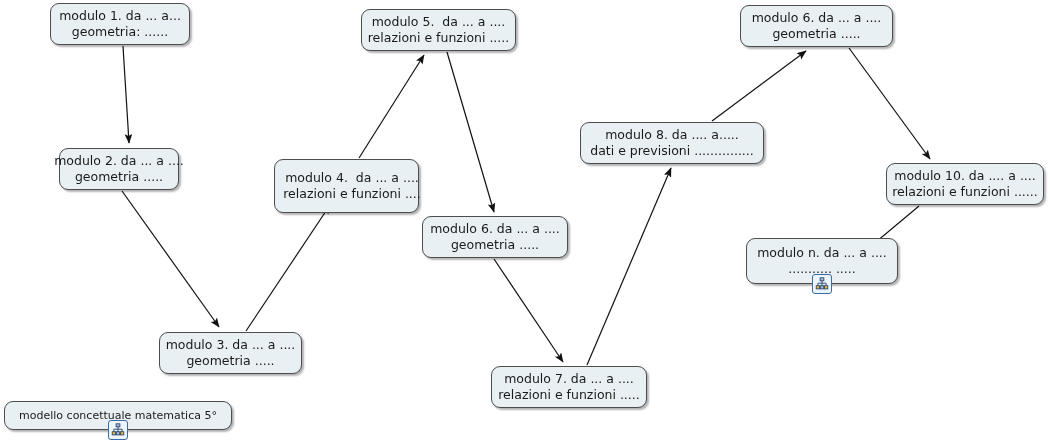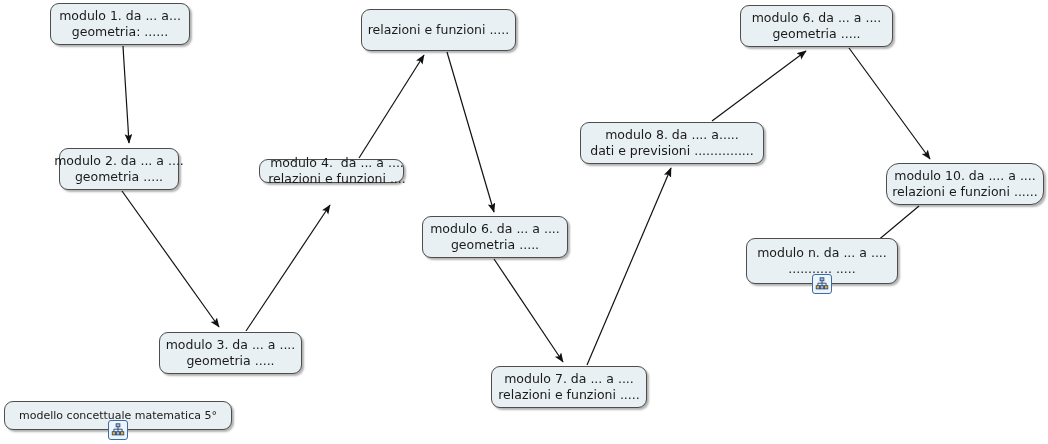--- a/index.html
+++ b/index.html
@@ -91,27 +91,27 @@
         <path d="M 712,121 L 806,51" marker-end="url(#arrowhead)"></path>
         <path d="M 849,48 L 930,159" marker-end="url(#arrowhead)"></path>
         <path d="M 919,206 L 827,283" marker-end="url(#arrowhead)"></path>
       </g>
   </svg>
 
   <div id="node-layer">
       <div class="node" style="left: 50px; top: 3px; width: 140px; height: 42px;"><span class="line">modulo 1. da ... a...</span><span class="line">geometria: ......</span></div>
       <div class="node" style="left: 59px; top: 148px; width: 120px; height: 42px;"><span class="line">modulo 2. da ... a ....</span><span class="line">geometria .....</span></div>
       <div class="node" style="left: 159px; top: 332px; width: 143px; height: 42px;"><span class="line">modulo 3. da ... a ....</span><span class="line">geometria .....</span></div>
-      <div class="node" style="left: 259px; top: 159px; width: 145px; height: 24px; padding-left: 11px;"><span class="line">modulo 4.  da ... a ....</span><span class="line">relazioni e funzioni ....</span></div>
-      <div class="node" style="left: 361px; top: 9px; width: 155px; height: 42px;"><span class="line">relazioni e funzioni .....</span></div>
+      <div class="node" style="left: 274px; top: 159px; width: 145px; height: 54px; padding-left: 11px;"><span class="line">modulo 4.  da ... a ....</span><span class="line">relazioni e funzioni ....</span></div>
+      <div class="node" style="left: 361px; top: 9px; width: 155px; height: 42px;"><span class="line">modulo 5.  da ... a ....</span><span class="line">relazioni e funzioni .....</span></div>
       <div class="node" style="left: 422px; top: 216px; width: 146px; height: 42px;"><span class="line">modulo 6. da ... a ....</span><span class="line">geometria .....</span></div>
       <div class="node" style="left: 491px; top: 366px; width: 156px; height: 42px;"><span class="line">modulo 7. da ... a ....</span><span class="line">relazioni e funzioni .....</span></div>
       <div class="node" style="left: 580px; top: 122px; width: 184px; height: 42px;"><span class="line">modulo 8. da .... a.....</span><span class="line">dati e previsioni ...............</span></div>
       <div class="node" style="left: 740px; top: 5px; width: 153px; height: 42px;"><span class="line">modulo 6. da ... a ....</span><span class="line">geometria .....</span></div>
-      <div class="node" style="left: 886px; top: 163px; width: 158px; height: 42px; border-radius: 13px;"><span class="line">modulo 10. da .... a ....</span><span class="line">relazioni e funzioni ......</span></div>
+      <div class="node" style="left: 886px; top: 163px; width: 158px; height: 42px;"><span class="line">modulo 10. da .... a ....</span><span class="line">relazioni e funzioni ......</span></div>
       <div class="node" style="left: 746px; top: 238px; width: 152px; height: 46px;"><span class="line">modulo n. da ... a ....</span><span class="line">........... .....</span><span class="node-badge"><svg width="14" height="14" viewBox="0 0 14 14" xmlns="http://www.w3.org/2000/svg">
             <rect x="5.1" y="0.8" width="3.8" height="3" fill="#9fb8d8" stroke="#1f3f6b" stroke-width="0.8"></rect>
             <path d="M 7 3.9 L 7 6.2 M 2.9 6.2 L 11.1 6.2 M 2.9 6.2 L 2.9 8.6 M 7 6.2 L 7 8.6 M 11.1 6.2 L 11.1 8.6" stroke="#1f3f6b" stroke-width="0.9" fill="none"></path>
             <rect x="1.2" y="8.7" width="3.4" height="3.2" fill="#e8b03a" stroke="#1f3f6b" stroke-width="0.8"></rect>
             <rect x="5.3" y="8.7" width="3.4" height="3.2" fill="#9fb8d8" stroke="#1f3f6b" stroke-width="0.8"></rect>
             <rect x="9.4" y="8.7" width="3.4" height="3.2" fill="#e8b03a" stroke="#1f3f6b" stroke-width="0.8"></rect>
           </svg></span></div>
       <div class="node legend-node" style="left: 4px; top: 401px; width: 228px; height: 29px;"><span class="line">modello concettuale matematica 5°</span><span class="node-badge"><svg width="14" height="14" viewBox="0 0 14 14" xmlns="http://www.w3.org/2000/svg">
             <rect x="5.1" y="0.8" width="3.8" height="3" fill="#9fb8d8" stroke="#1f3f6b" stroke-width="0.8"></rect>
             <path d="M 7 3.9 L 7 6.2 M 2.9 6.2 L 11.1 6.2 M 2.9 6.2 L 2.9 8.6 M 7 6.2 L 7 8.6 M 11.1 6.2 L 11.1 8.6" stroke="#1f3f6b" stroke-width="0.9" fill="none"></path>

